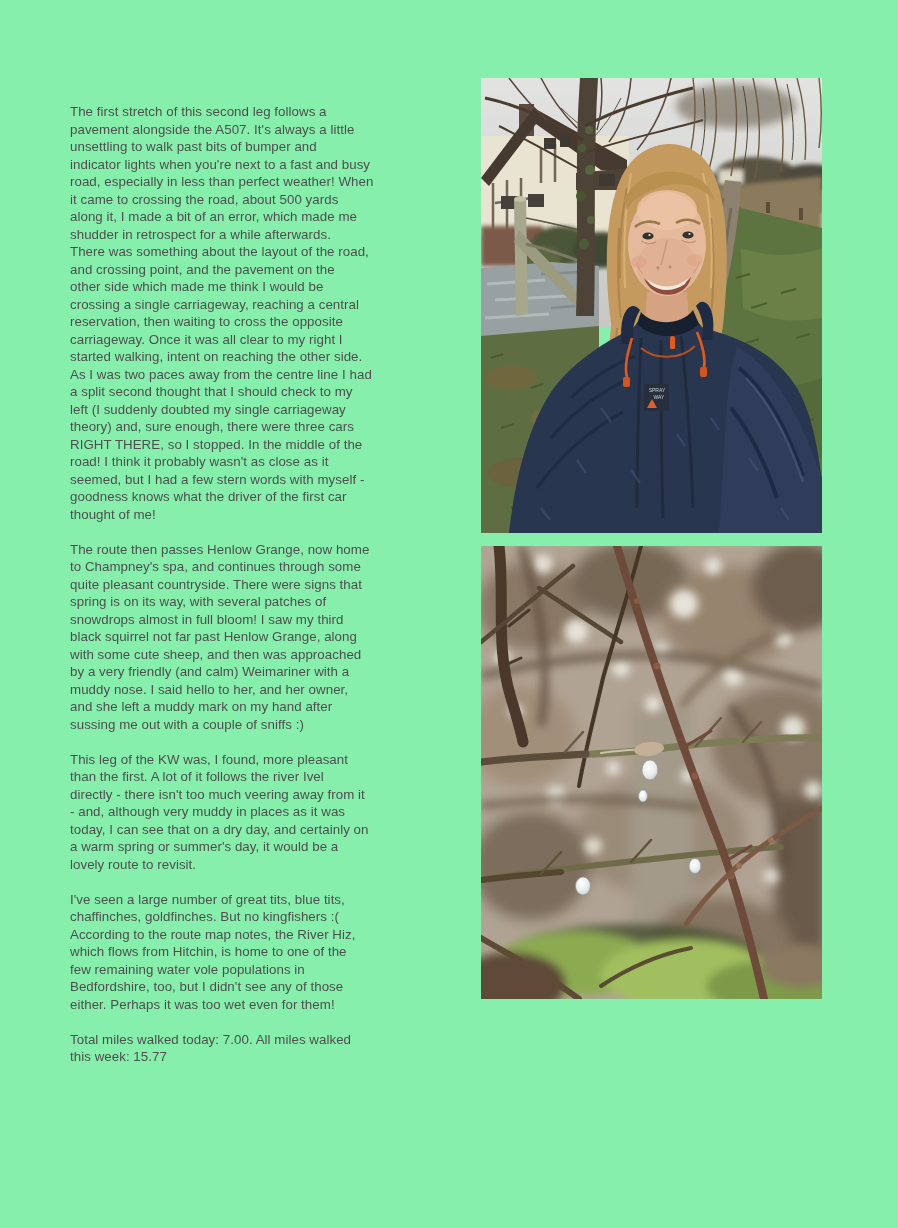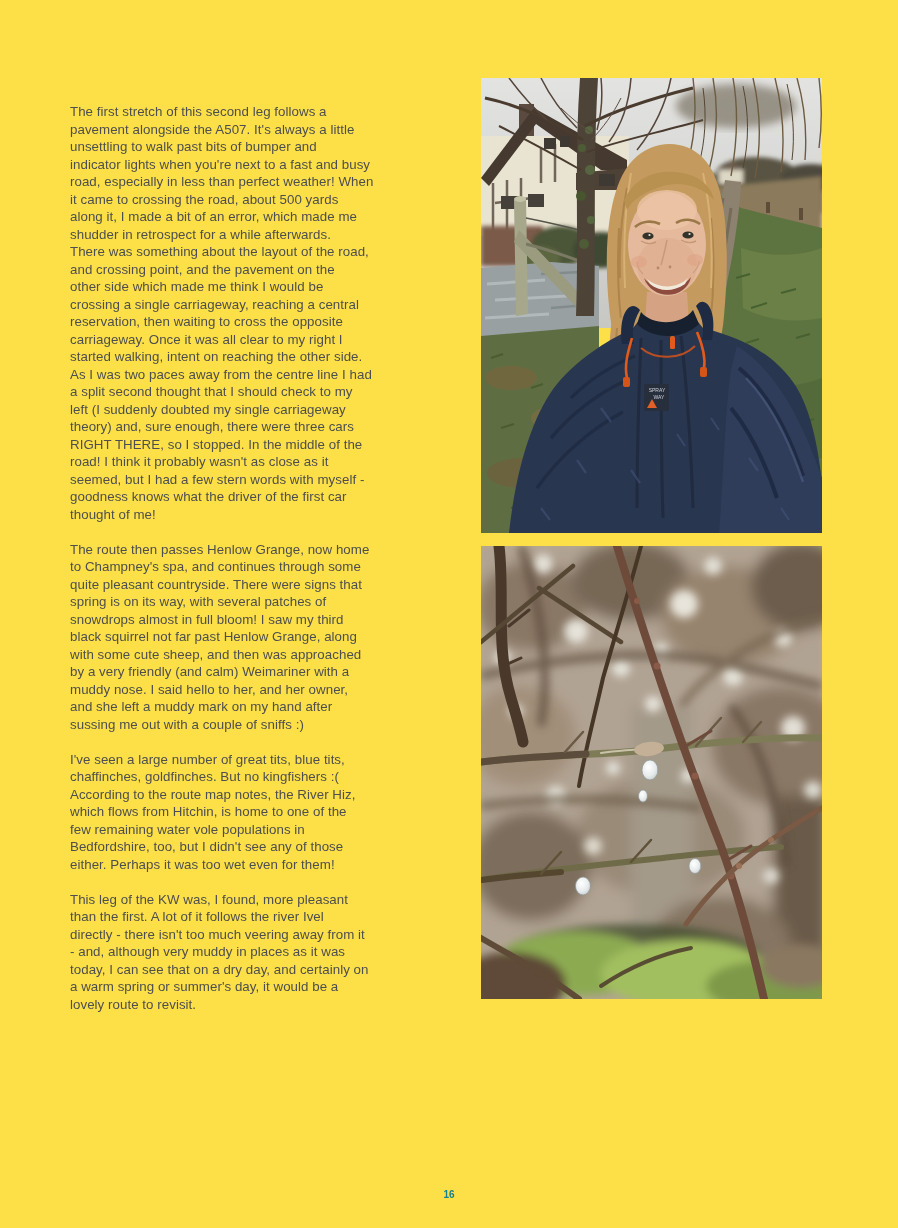--- a/index.html
+++ b/index.html
@@ -1,20 +1,20 @@
 <!DOCTYPE html>
 <html><head>
 <meta charset="utf-8">
 <style>
   html,body{margin:0;padding:0;}
   body{
     width:898px;height:1228px;background:#ffffff;position:relative;
     font-family:"Liberation Sans", sans-serif;overflow:hidden;
   }
-  .page{position:absolute;inset:0;background:#fde047;}
+  .page{position:absolute;inset:0;background:#86efac;}
   .text-col{
     position:absolute;left:70px;top:103px;width:372px;
     color:#4e4e4e;font-size:13.3px;line-height:17.5px;
     letter-spacing:0.05px;
   }
   .text-col p{
     margin:0 0 17.5px 0;
     white-space:pre-line;
   }
   .photo{position:absolute;display:block;}
@@ -60,34 +60,36 @@
 to Champney's spa, and continues through some
 quite pleasant countryside. There were signs that
 spring is on its way, with several patches of
 snowdrops almost in full bloom! I saw my third
 black squirrel not far past Henlow Grange, along
 with some cute sheep, and then was approached
 by a very friendly (and calm) Weimariner with a
 muddy nose. I said hello to her, and her owner,
 and she left a muddy mark on my hand after
 sussing me out with a couple of sniffs :)</p>
+    <p>This leg of the KW was, I found, more pleasant
+than the first. A lot of it follows the river Ivel
+directly - there isn't too much veering away from it
+- and, although very muddy in places as it was
+today, I can see that on a dry day, and certainly on
+a warm spring or summer's day, it would be a
+lovely route to revisit.</p>
     <p>I've seen a large number of great tits, blue tits,
 chaffinches, goldfinches. But no kingfishers :(
 According to the route map notes, the River Hiz,
 which flows from Hitchin, is home to one of the
 few remaining water vole populations in
 Bedfordshire, too, but I didn't see any of those
 either. Perhaps it was too wet even for them!</p>
-    <p>This leg of the KW was, I found, more pleasant
-than the first. A lot of it follows the river Ivel
-directly - there isn't too much veering away from it
-- and, although very muddy in places as it was
-today, I can see that on a dry day, and certainly on
-a warm spring or summer's day, it would be a
-lovely route to revisit.</p>
+    <p>Total miles walked today: 7.00. All miles walked
+this week: 15.77</p>
   </div>
 
   <figure class="photo" id="photo-selfie" style="margin:0;">
     <svg viewBox="0 0 341 455" width="341" height="455" preserveAspectRatio="none">
       <defs>
         <linearGradient id="skyGrad" x1="0" y1="0" x2="0" y2="1">
           <stop offset="0" stop-color="#e3e3e1"></stop>
             <stop offset="1" stop-color="#c7c8c4"></stop>
         </linearGradient>
         <filter id="blur2">
@@ -364,15 +366,14 @@
         </g>
         <path d="M341,262 C300,286 270,306 246,330 C230,346 216,362 205,378" stroke="#7a5a44" stroke-width="5" fill="none"></path>
         <circle cx="290" cy="294" r="3" fill="#9a7258"></circle>
           <circle cx="258" cy="320" r="3" fill="#9a7258"></circle>
         <path d="M0,392 C35,412 70,432 98,453" stroke="#5e4a36" stroke-width="6" fill="none"></path>
         <path d="M120,440 C150,420 180,408 210,402" stroke="#50402e" stroke-width="4" fill="none" opacity="0.9"></path>
       </g>
     </svg>
   </figure>
 
-  <div class="page-number">16</div>
 
 </div>
 
 </body></html>

